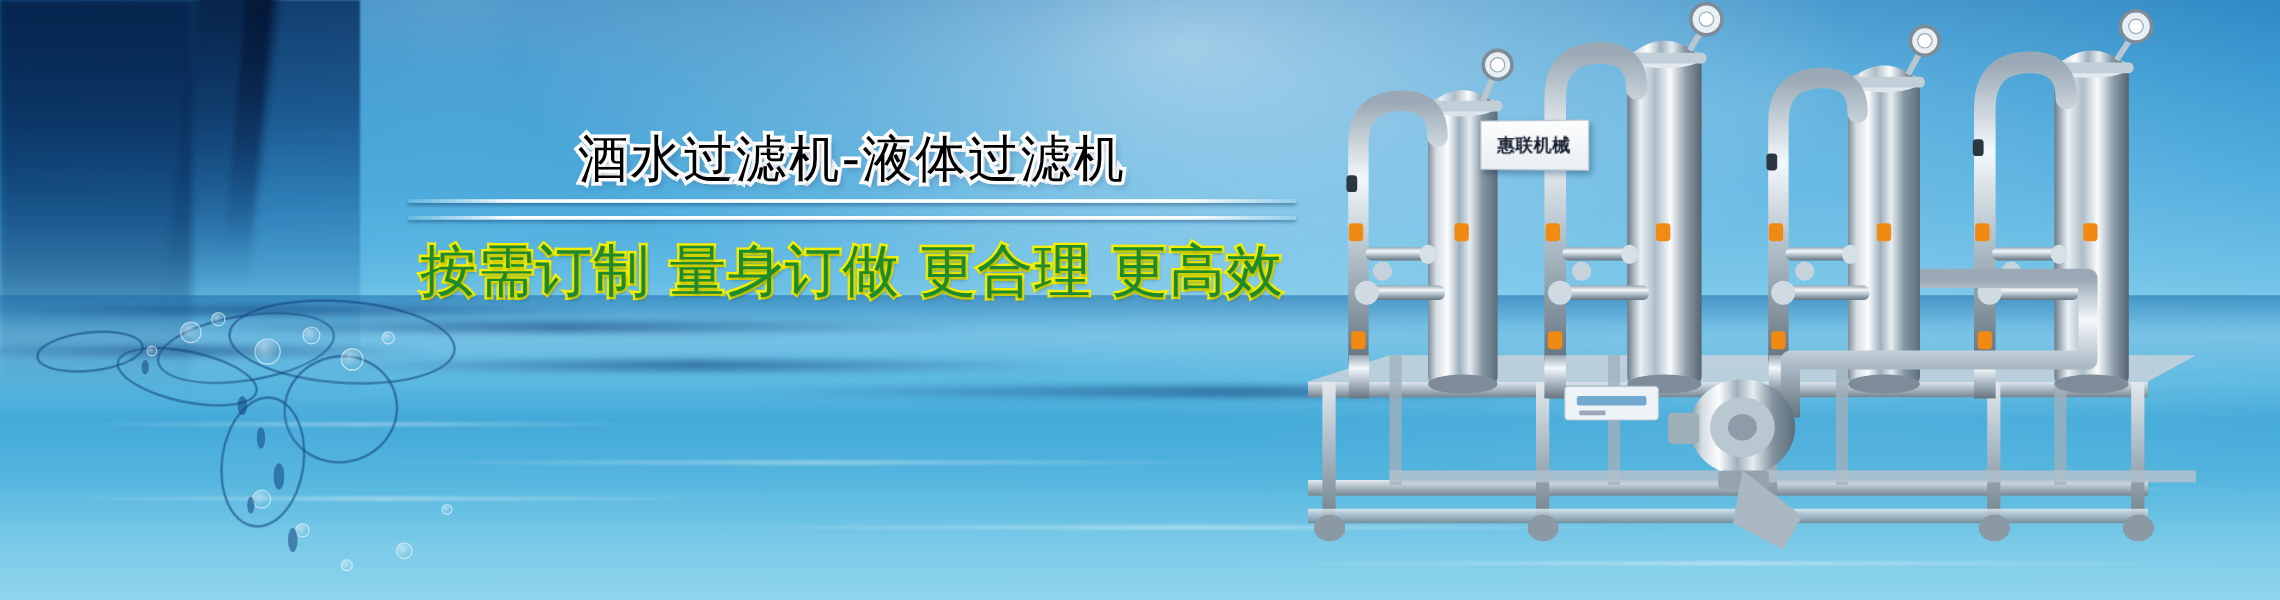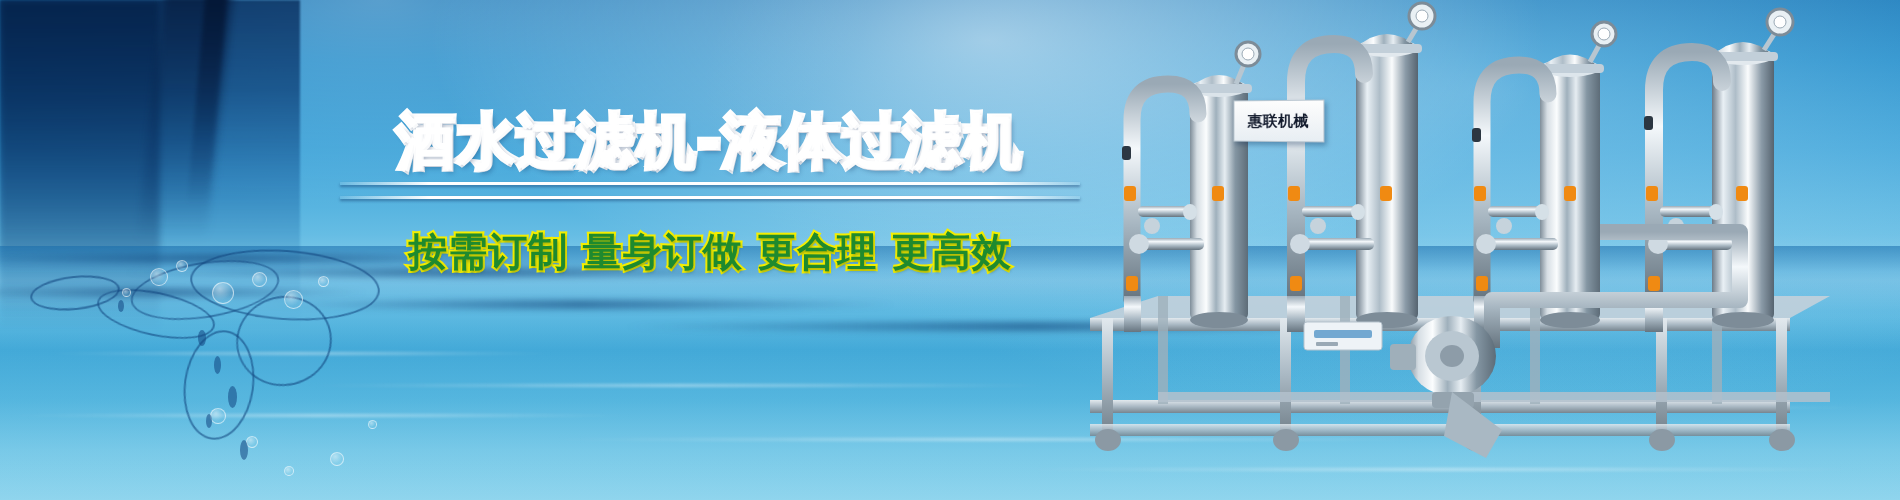--- a/index.html
+++ b/index.html
@@ -105,25 +105,25 @@
   }
 
   
   .copy{
     position:absolute;
     left:330px;top:112px;width:760px;
     text-align:center;
     z-index:40;
   }
   .title{
-    font-size:58px;
-    font-weight:700;
+    font-size:42px;
+    font-weight:400;
     letter-spacing:2px;
     line-height:1;
-    color:#ffffff;
+    color:#000000;
     white-space:nowrap;
     -webkit-text-stroke:6px #ffffff;
     paint-order:stroke fill;
     text-shadow:
        2px 2px 0 rgba(255,255,255,.9),
       -2px 2px 0 rgba(255,255,255,.9),
        3px 4px 5px rgba(10,40,90,.35);
   }
   .rule{
     height:3px;
@@ -142,23 +142,23 @@
     white-space:nowrap;
     color:#ff6f00;
     -webkit-text-stroke:5px #ffe800;
     paint-order:stroke fill;
     text-shadow:
        2px 2px 0 #e01b00,
       -1px 2px 0 #e01b00,
        2px 3px 4px rgba(120,10,0,.45);
   }
   .tagline{
-    margin-top:32px;
-    font-size:39px;
-    font-weight:700;
+    margin-top:18px;
+    font-size:47px;
+    font-weight:400;
     letter-spacing:1px;
     line-height:1.1;
     white-space:nowrap;
     color:#1e8a2e;
     -webkit-text-stroke:4px #f5ef00;
     paint-order:stroke fill;
     text-shadow:1px 2px 3px rgba(20,60,20,.35);
   }
 
   

